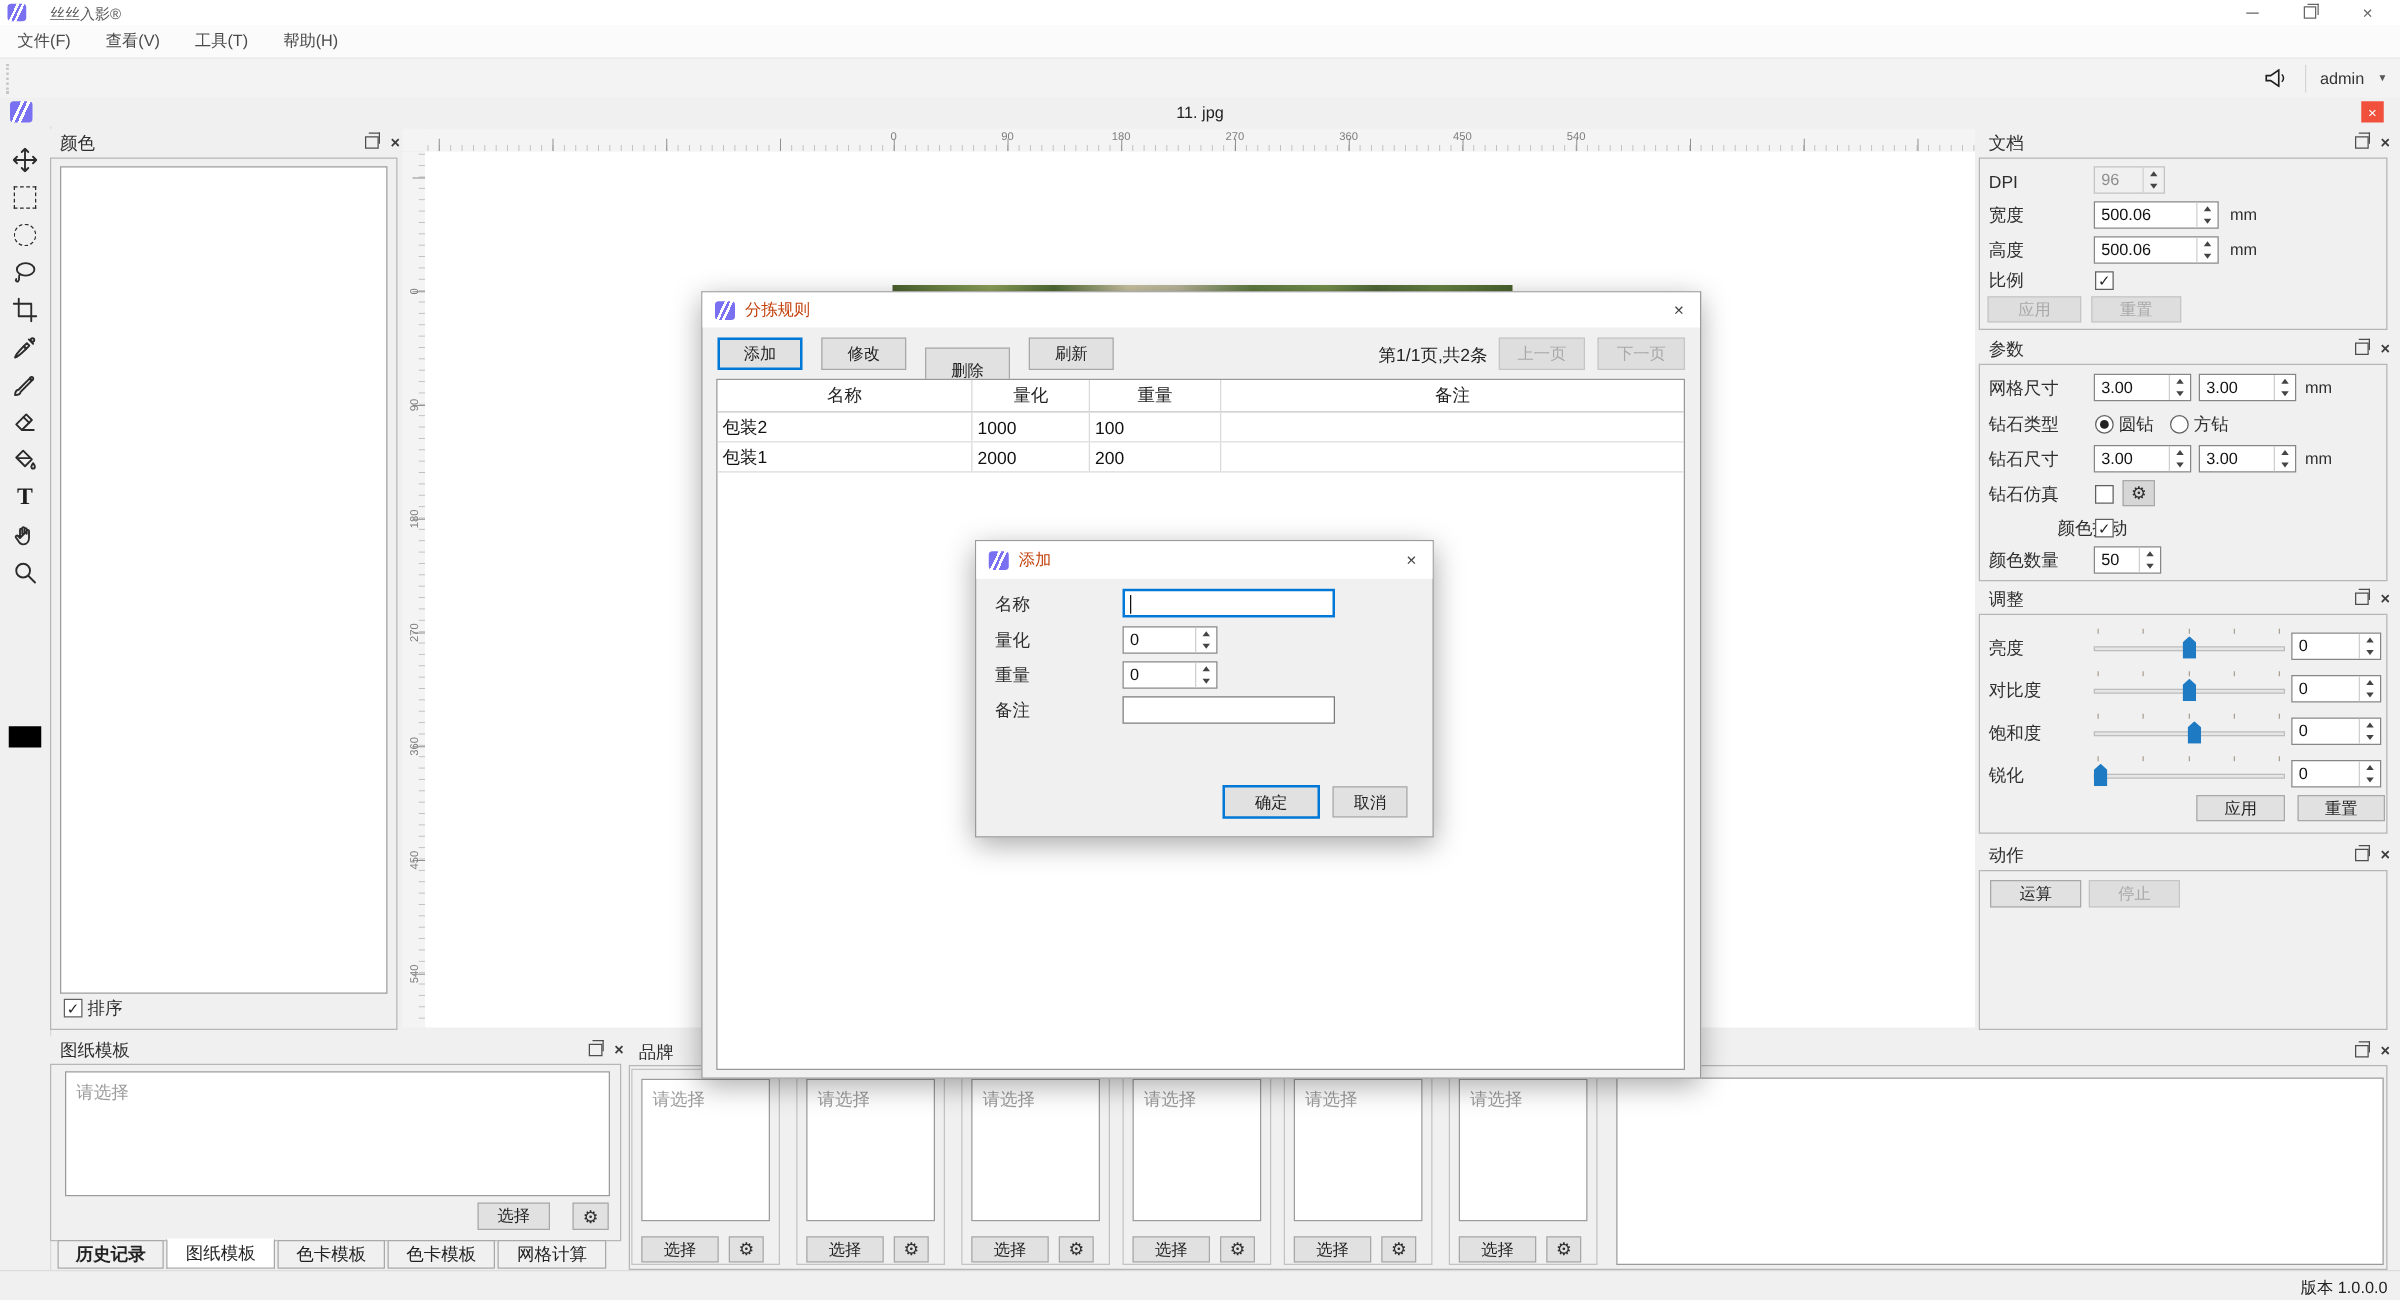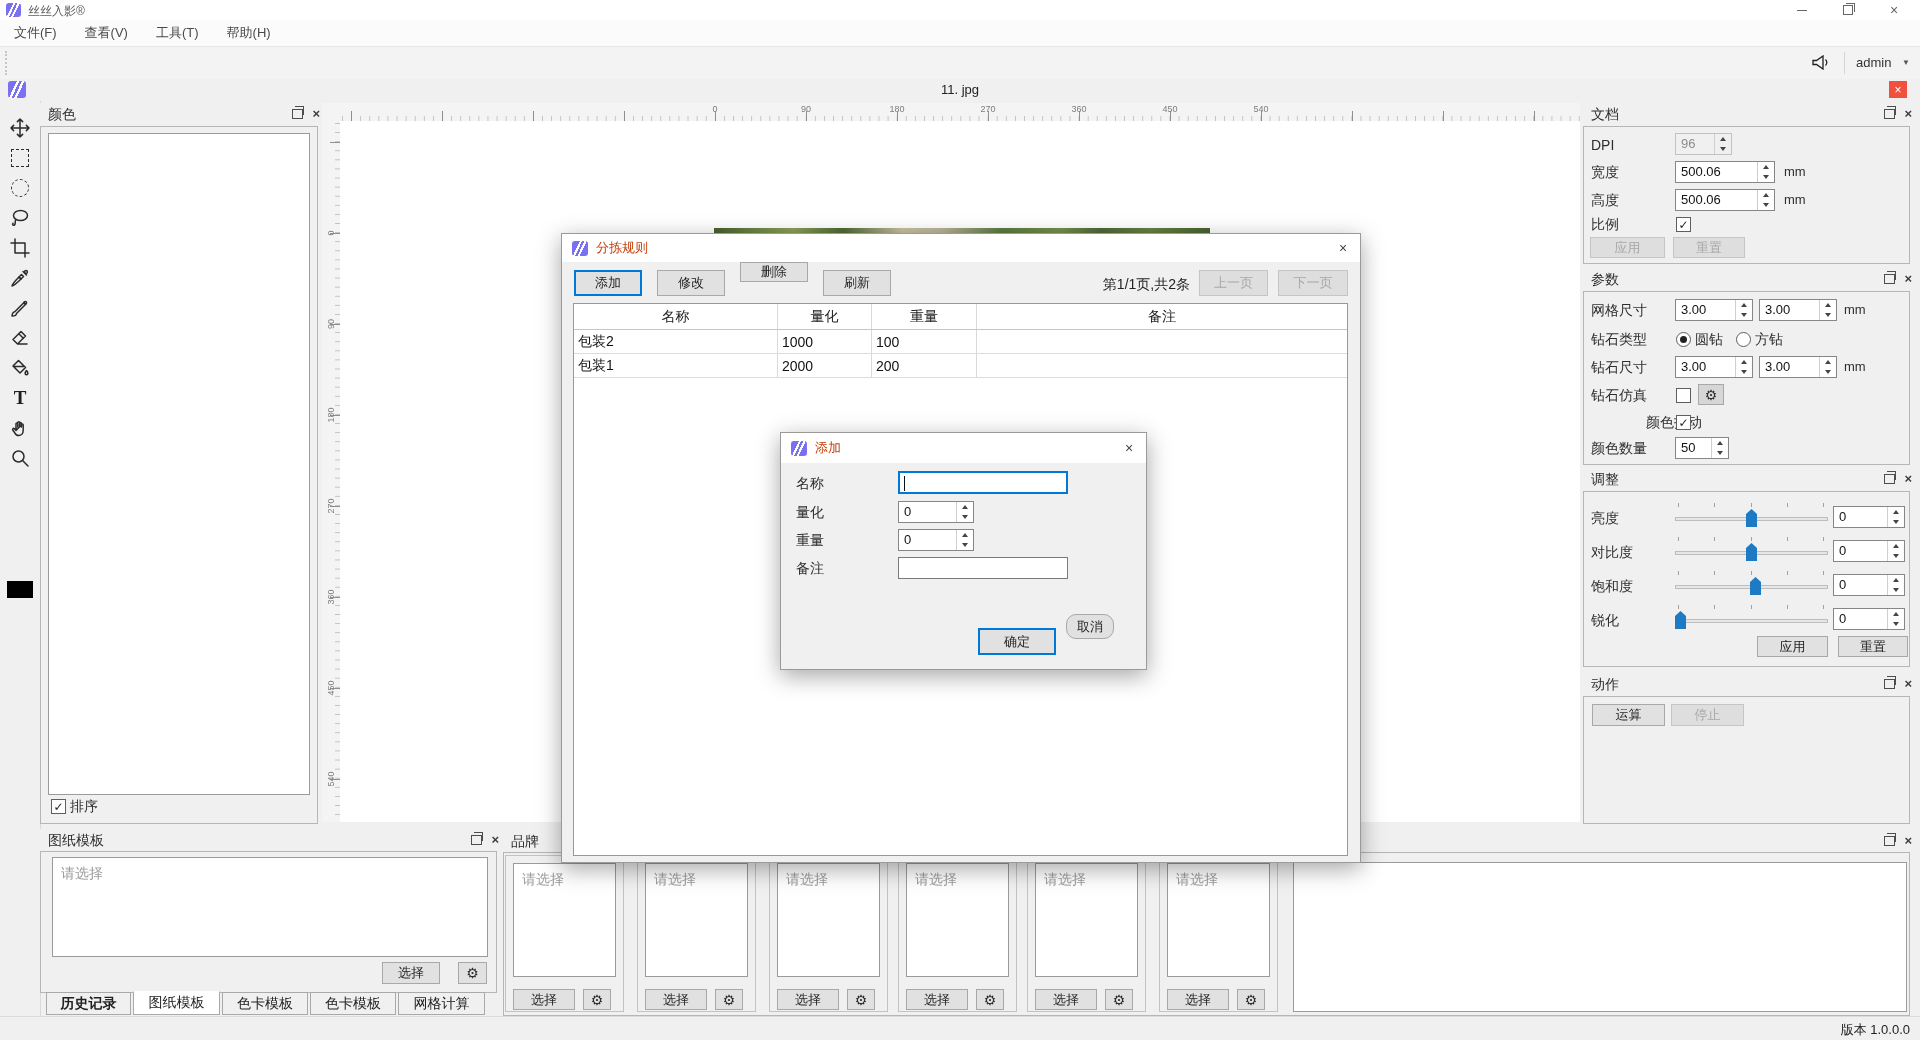--- a/index.html
+++ b/index.html
@@ -3,21 +3,21 @@
 <meta charset="utf-8">
 <style>
   html,body{margin:0;padding:0;}
   body{font-family:"Liberation Sans","DejaVu Sans",sans-serif;background:#d8d8d8;}
   #app{position:relative;width:1920px;height:1040px;background:#f0f0f0;overflow:hidden;font-size:14px;color:#222;}
   .abs{position:absolute;}
 
   
   #titlebar{left:0;top:0;width:1920px;height:20px;background:#ffffff;}
   #titlebar .applogo{left:6px;top:3px;width:15px;height:14px;}
-  #titlebar .wtitle{left:28px;top:3px;font-size:12px;color:#5a5a5a;}
+  #titlebar .wtitle{left:40px;top:3px;font-size:12px;color:#5a5a5a;}
   .winbtn{top:0;width:34px;height:20px;display:flex;align-items:center;justify-content:center;color:#666;}
   .glyph-min{width:10px;height:1px;background:#666;}
   .glyph-restore{width:8px;height:8px;border:1px solid #666;position:relative;}
   .glyph-restore::before{content:"";position:absolute;left:2px;top:-3px;width:8px;height:8px;border-top:1px solid #666;border-right:1px solid #666;}
   #menubar{left:0;top:20px;width:1920px;height:26px;background:#fbfbfb;border-bottom:1px solid #e6e6e6;display:flex;align-items:center;}
   .menuitem{padding:0 14px;font-size:13px;color:#4a4a4a;height:26px;display:flex;align-items:center;}
   #toolbarrow{left:0;top:47px;width:1920px;height:32px;background:#f3f3f3;border-bottom:1px solid #e2e2e2;}
   .grip{left:5px;top:4px;height:24px;width:0;border-left:2px dotted #c6c6c6;}
   #announce{left:1812px;top:8px;}
   #userSep{left:1844px;top:5px;width:0;height:22px;border-left:1px solid #d6d6d6;}
@@ -628,21 +628,21 @@
   <div class="dialog abs" style="left:561px;top:233px;width:798px;height:628px;z-index:50;">
     <div class="dlg-title">
       <span class="applogo"></span>
       <span class="txt">分拣规则</span>
     </div>
     <div class="dlg-close">
         <span>×</span>
       </div>
     <div class="btn primary abs" style="left:12px;top:36px;width:68px;height:26px;">添加</div>
     <div class="btn abs" style="left:95px;top:36px;width:68px;height:26px;">修改</div>
-    <div class="btn abs" style="left:178px;top:28px;width:68px;height:20px;">删除</div>
+    <div class="btn abs" style="left:178px;top:44px;width:68px;height:38px;">删除</div>
     <div class="btn abs" style="left:261px;top:36px;width:68px;height:26px;">刷新</div>
     <span class="abs" style="left:485px;top:42px;width:143px;text-align:right;font-size:14px;color:#222;">第1/1页,共2条</span>
     <div class="btn disabled abs" style="left:637px;top:36px;width:69px;height:26px;">上一页</div>
     <div class="btn disabled abs" style="left:716px;top:36px;width:70px;height:26px;">下一页</div>
     <div id="sortTable">
       <div class="trow head">
         <span class="tcell c0">名称</span>
         <span class="tcell c1">量化</span>
         <span class="tcell c2">重量</span>
         <span class="tcell c3">备注</span>
@@ -702,16 +702,16 @@
           </span>
         </span>
     </div>
 
     <span class="flabel abs" style="left:15px;top:127px;">备注</span>
     <div class="inputbox abs" style="left:117px;top:124px;width:170px;height:22px;">
       <span></span>
     </div>
 
     <div class="btn primary abs" style="left:197px;top:195px;width:78px;height:27px;">确定</div>
-    <div class="btn abs" style="left:285px;top:181px;width:48px;height:25px;border-radius:10px;">取消</div>
+    <div class="btn abs" style="left:285px;top:196px;width:60px;height:25px;">取消</div>
   </div>
 
 </div>
 
 </body></html>

